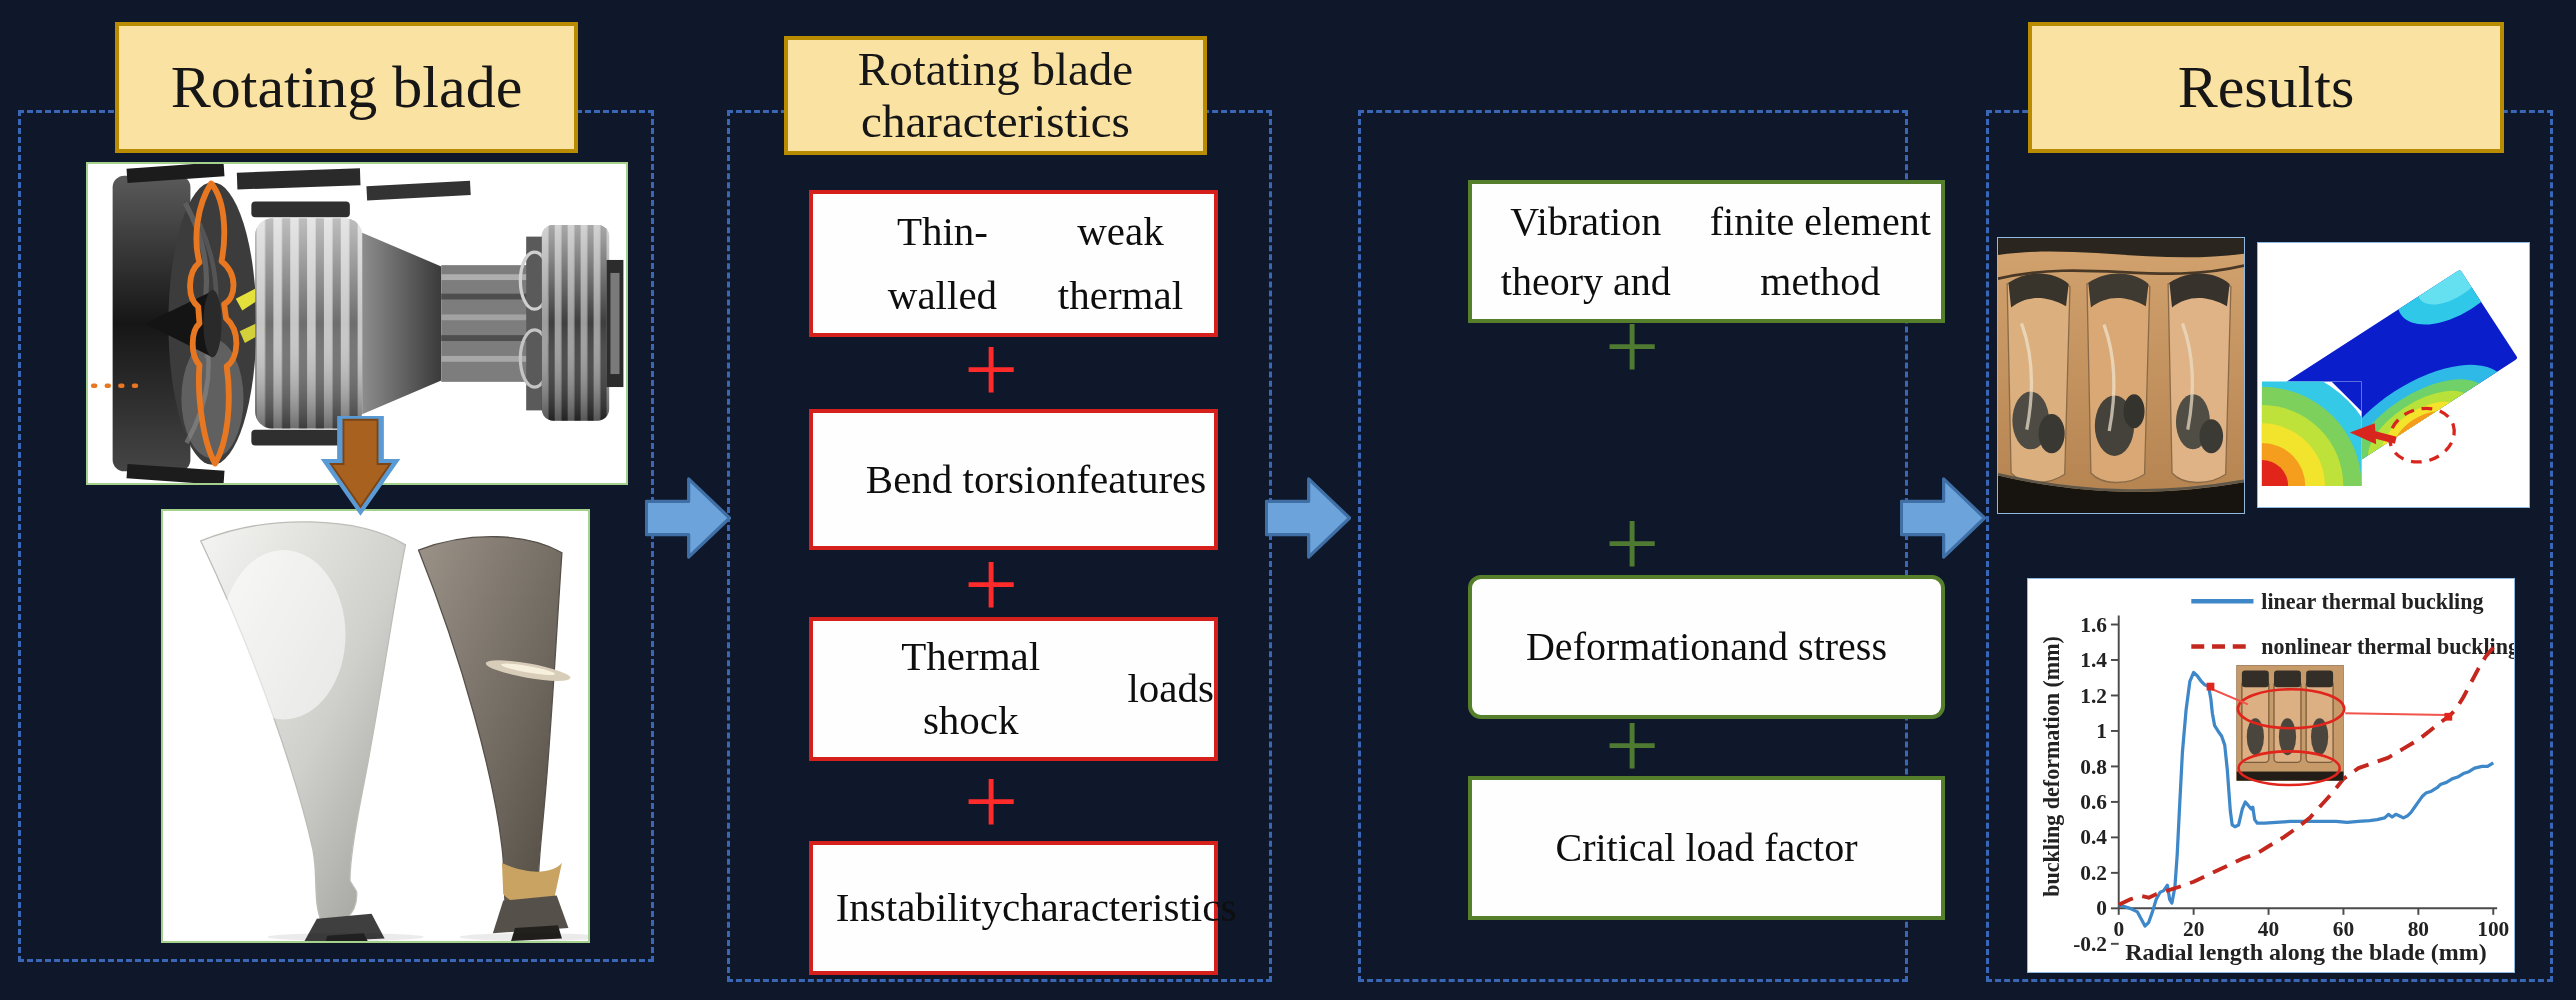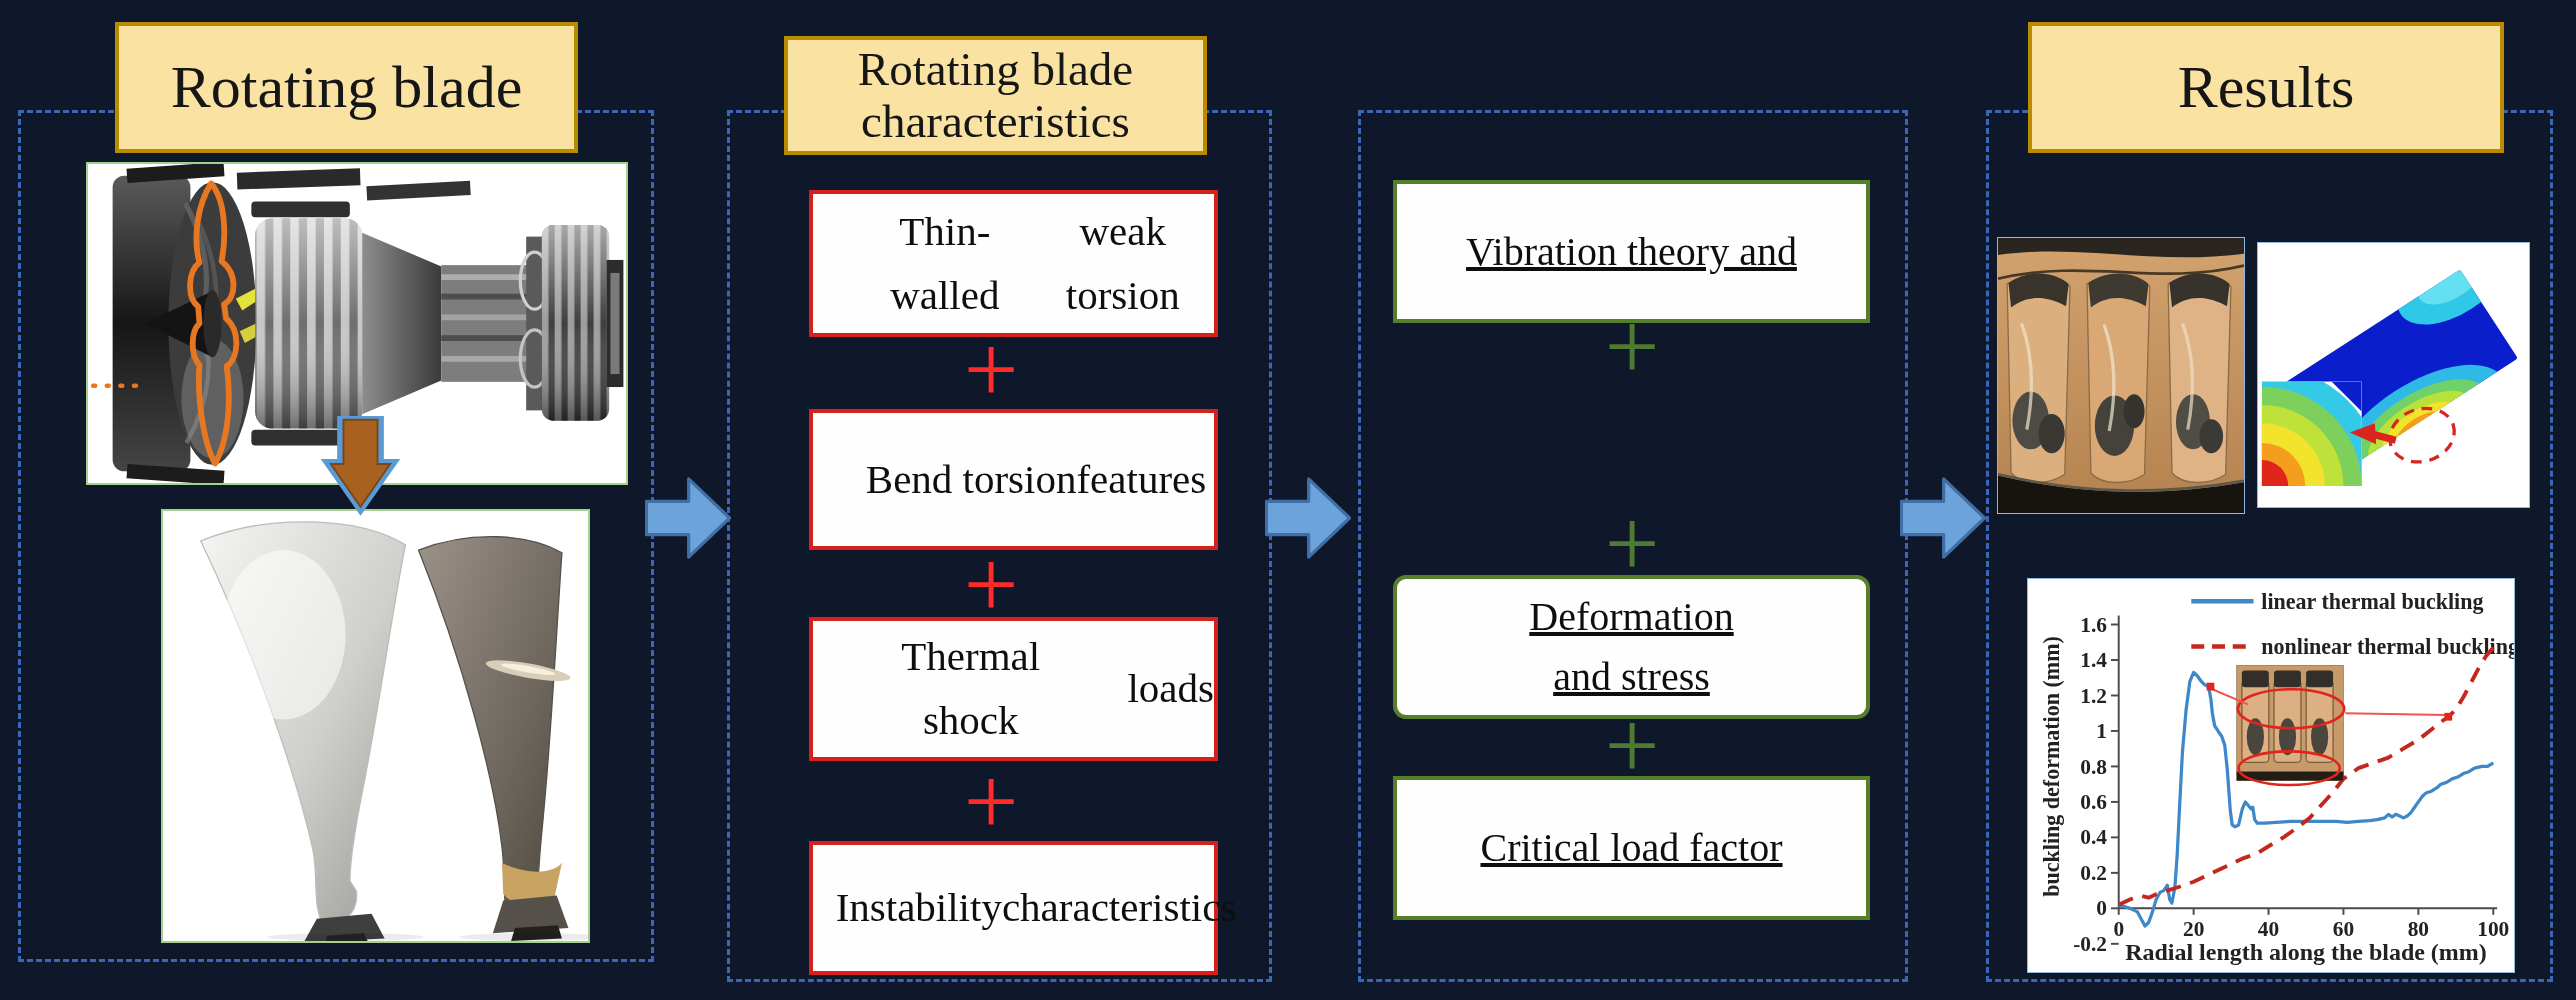--- a/index.html
+++ b/index.html
@@ -31,23 +31,23 @@
   
   .rbox{position:absolute;left:809px;width:356px;border:4.5px solid #D6201B;background:#fefefe;z-index:2;
         display:flex;flex-direction:row;align-items:center;justify-content:center;
         text-align:center;font-size:41px;line-height:1.55;color:#0e0e0e;padding-left:45px;}
   #rbox-1{top:190px;height:139px;}
   #rbox-2{top:409px;height:133px;}
   #rbox-3{top:617px;height:136px;gap:44px;}
   #rbox-4{top:841px;height:126px;}
 
   
-  .gbox{position:absolute;left:1393px;width:469px;border:4.5px solid #567F2B;background:#fefefe;z-index:2;
-        display:flex;flex-direction:column;align-items:center;justify-content:center;
-        text-align:center;font-size:40px;line-height:1.5;color:#0e0e0e;text-decoration:underline;}
+  .gbox{position:absolute;left:1468px;width:469px;border:4.5px solid #567F2B;background:#fefefe;z-index:2;
+        display:flex;flex-direction:row;align-items:center;justify-content:center;
+        text-align:center;font-size:40px;line-height:1.5;color:#0e0e0e;}
   #gbox-1{top:180px;height:135px;}
   #gbox-2{top:374px;height:135px;}
   #gbox-3{top:575px;height:136px;border-radius:13px;}
   #gbox-4{top:776px;height:136px;}
 
   
   .plus{position:absolute;width:130px;height:91px;line-height:86px;text-align:center;
         font-size:97px;font-weight:400;z-index:2;}
   .plus.red{color:#FF2B2B;left:926px;}
   .plus.green{color:#4E7A31;left:1567px;}
@@ -197,40 +197,41 @@
   </svg>
   <svg class="harrow" id="arrow-2" viewBox="0 0 130 150">
     <polygon points="0,49 66,49 66,14 130,75 66,136 66,101 0,101" fill="#6CA3DA" stroke="#3F6FA5" stroke-width="5" stroke-linejoin="round"></polygon>
   </svg>
   <svg class="harrow" id="arrow-3" viewBox="0 0 130 150">
     <polygon points="0,49 66,49 66,14 130,75 66,136 66,101 0,101" fill="#6CA3DA" stroke="#3F6FA5" stroke-width="5" stroke-linejoin="round"></polygon>
   </svg>
 
   <div class="rbox" id="rbox-1">
     <span>Thin-walled</span>
-    <span>weak torsion</span>
+    <span>weak thermal</span>
   </div>
   <div class="plus red" id="plus-r1">+</div>
   <div class="rbox" id="rbox-2">
     <span>Bend torsion</span>
     <span>features</span>
   </div>
   <div class="plus red" id="plus-r2">+</div>
   <div class="rbox" id="rbox-3">
     <span>Thermal shock</span>
     <span>loads</span>
   </div>
   <div class="plus red" id="plus-r3">+</div>
   <div class="rbox" id="rbox-4">
     <span>Instability</span>
     <span>characteristics</span>
   </div>
 
   <div class="gbox" id="gbox-1">
     <span>Vibration theory and</span>
+    <span>finite element method</span>
   </div>
   <div class="plus green" id="plus-g1">+</div>
   <div class="plus green" id="plus-g2">+</div>
   <div class="gbox" id="gbox-3">
     <span>Deformation</span>
     <span>and stress</span>
   </div>
   <div class="plus green" id="plus-g3">+</div>
   <div class="gbox" id="gbox-4">
     <span>Critical load factor</span>

